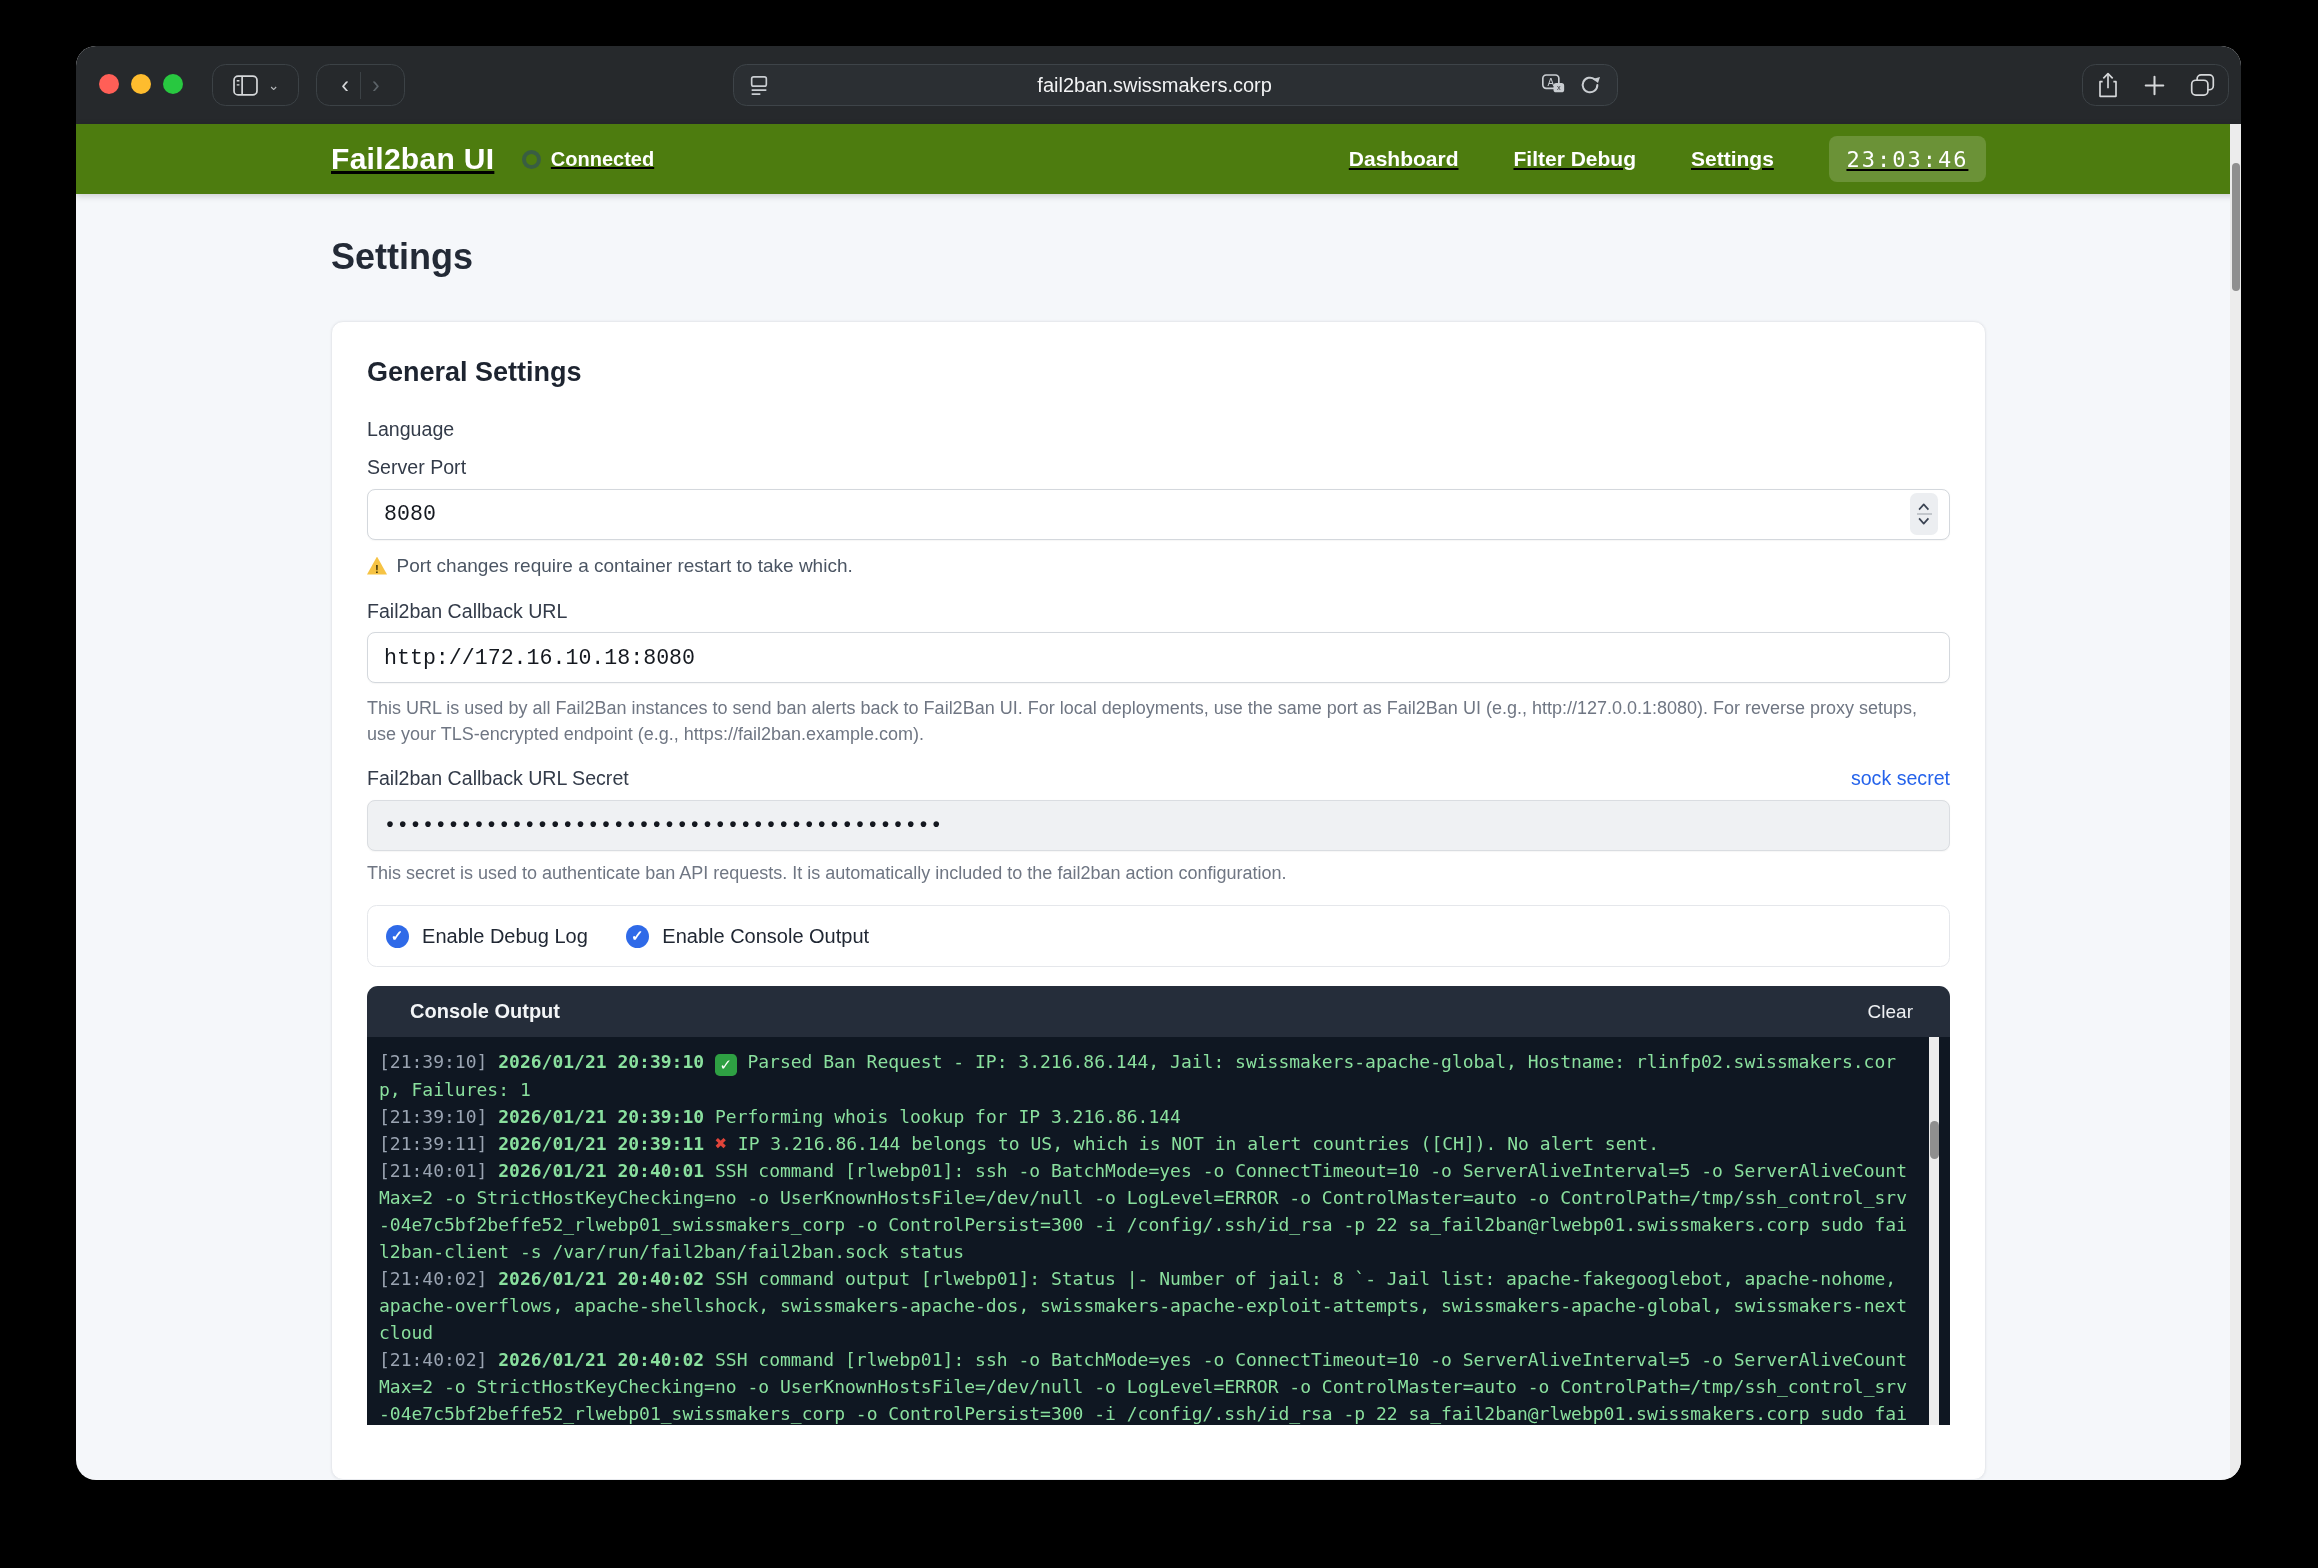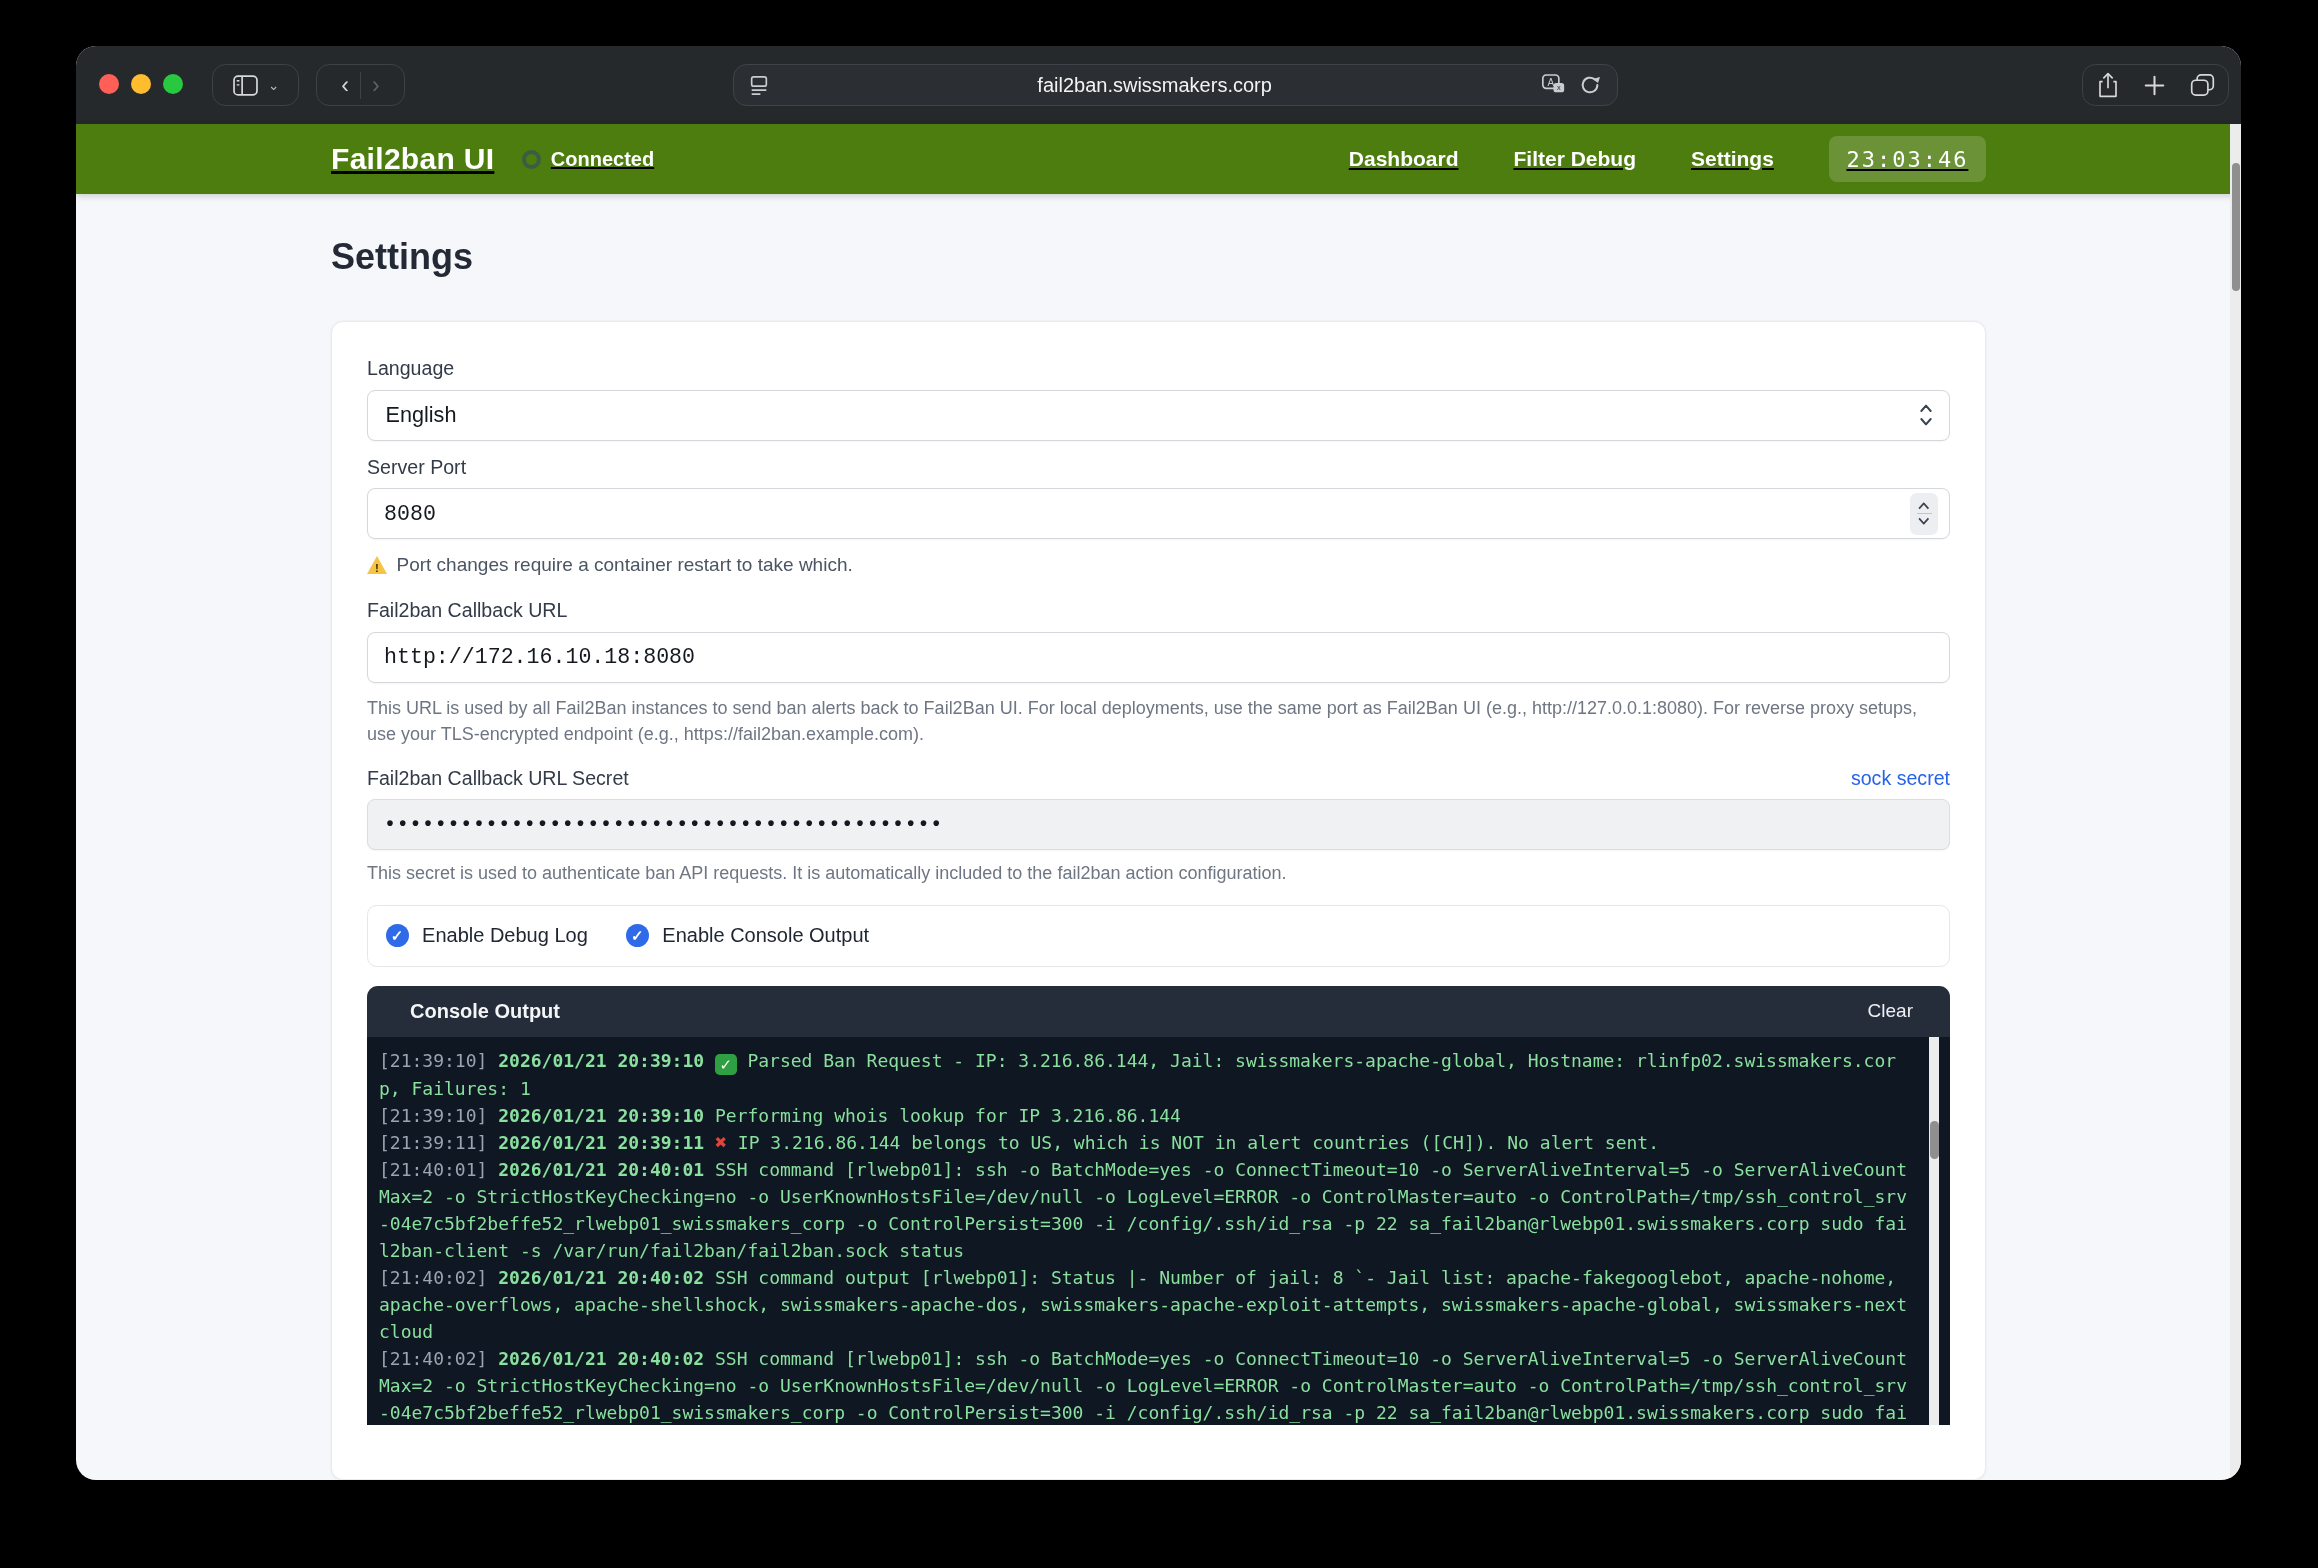--- a/index.html
+++ b/index.html
@@ -175,29 +175,23 @@
         <a href="#">Settings</a>
         <span class="clock">23:03:46</span>
       </span>
     </div>
   </div>
 
   <div class="main">
     <h1 class="page-title">Settings</h1>
 
     <div class="card">
+      <div class="card-title">General Settings</div>
 
       <div class="field-label">Language</div>
-      <div class="select-box">
-        <span>English</span>
-        <svg class="sel-arrows" width="16" height="26" viewBox="0 0 24 38">
-          <polyline points="5,13 12,5 19,13" fill="none" stroke="#3a4352" stroke-width="3" stroke-linejoin="round" stroke-linecap="round"></polyline>
-          <polyline points="5,25 12,33 19,25" fill="none" stroke="#3a4352" stroke-width="3" stroke-linejoin="round" stroke-linecap="round"></polyline>
-        </svg>
-      </div>
 
       <div class="field-label mt-22">Server Port</div>
       <div class="field-wrap">
         <input class="text-input" value="8080" style="">
         <span class="spinner">
           <svg width="13.5" height="8" viewBox="0 0 20 12">
             <polyline points="3,10 10,2 17,10" fill="none" stroke="#3a4352" stroke-width="2.5" stroke-linejoin="round"></polyline>
           </svg>
           <span class="bar"></span>
           <svg width="13.5" height="8" viewBox="0 0 20 12">

